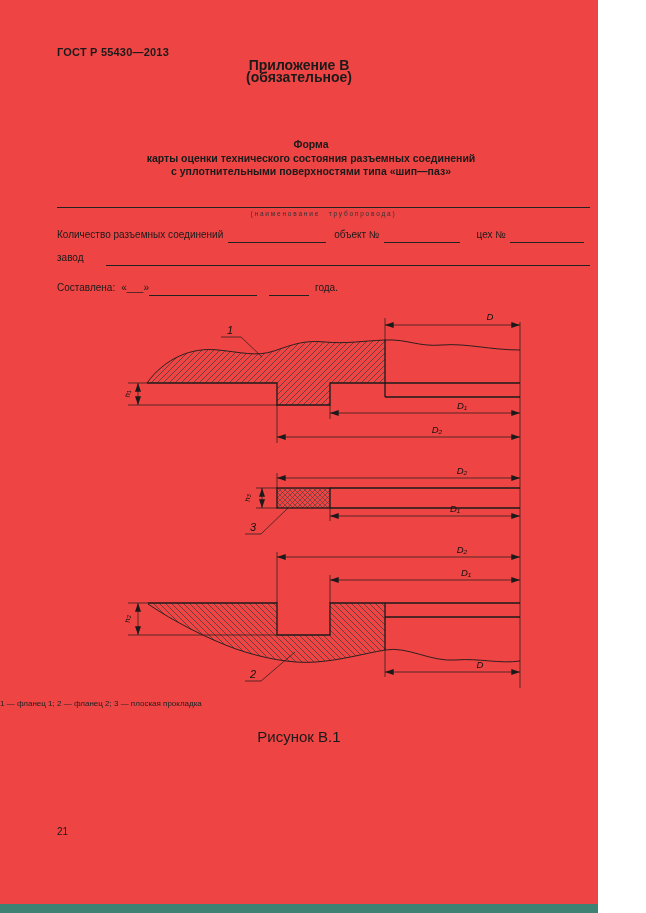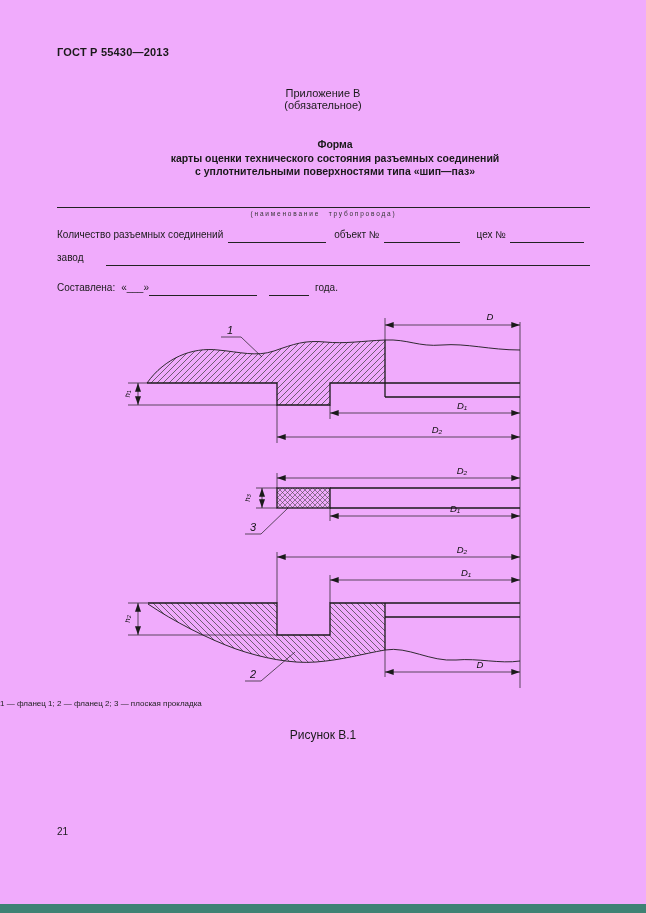--- a/index.html
+++ b/index.html
@@ -1,42 +1,42 @@
 <!DOCTYPE html>
 <html><head>
 <meta charset="utf-8">
 <style>
   * { margin:0; padding:0; box-sizing:border-box; }
   html,body { background:#ffffff; }
-  .page { position:relative; width:646px; height:913px; background:#f0abfc;
+  .page { position:relative; width:598px; height:913px; background:#ef4444;
           font-family:"Liberation Sans", "DejaVu Sans", sans-serif; color:#1a1a1a; overflow:hidden; }
 
   .hdr { position:absolute; left:57px; top:46px; font-size:11px; font-weight:bold; letter-spacing:.2px; }
 
-  .appendix { position:absolute; left:0; top:88px; width:100%; text-align:center;
-              font-size:11px; font-weight:normal; line-height:11.5px; }
+  .appendix { position:absolute; left:0; top:60px; width:100%; text-align:center;
+              font-size:14px; font-weight:bold; line-height:11.5px; }
 
   .doctitle { position:absolute; left:0; top:138px; width:100%; text-align:center;
               font-size:10.5px; font-weight:bold; line-height:13.5px;padding-left:24px; }
 
   .rule   { position:absolute; left:57px; top:207px; width:533px; border-top:1px solid #222; height:0; }
   .rulecap{ position:absolute; left:57px; top:210px; width:533px; text-align:center;
             font-size:6.5px; letter-spacing:1.8px; word-spacing:5px; color:#333; }
 
   .frow { position:absolute; left:57px; width:533px; display:flex; align-items:flex-start; font-size:10px; }
   .frow1 { top:229px; } .frow2 { top:252px;gap:17px; } .frow3 { top:282px; }
   .blank { display:inline-block; height:12px; border-bottom:1px solid #222; position:relative; top:2px; }
   .w98{width:98px; margin-left:5px;} .w76{width:76px; margin-left:4px;} .w74{width:74px; margin-left:4px;}
   .w108{width:108px;} .w40{width:40px;}
   .ml6{margin-left:6px;} .ml8{margin-left:8px;} .ml17{margin-left:17px;} .ml12{margin-left:12px;}
   .grow{flex:1; margin-left:5px;}
 
   .figure { position:absolute; left:0; top:308px; }
   .figcap  { position:absolute; left:0; top:699px; width:100%; text-align:left; font-size:8px; color:#222; }
-  .figname { position:absolute; left:0; top:728px; width:100%; text-align:center; font-size:12px; }
+  .figname { position:absolute; left:0; top:728px; width:100%; text-align:center; font-size:15px; }
   .pagenum { position:absolute; left:57px; top:826px; font-size:10px; }
   .accentbar { position:absolute; left:0; bottom:0; width:100%; height:9px; background:#3E8274; }
 
   
   .ol { stroke:#1a1a1a; stroke-width:1.3; fill:none; }
   .tl { stroke:#1a1a1a; stroke-width:0.7; fill:none; }
   .wl { stroke:#1a1a1a; stroke-width:0.9; fill:none; }
   .dimln { stroke:#1a1a1a; stroke-width:0.7; }
   text.dimlbl  { font:italic 9.5px "Liberation Sans", "DejaVu Sans", sans-serif; fill:#111; }
   text.dimsm   { font:italic 8px   "Liberation Sans", "DejaVu Sans", sans-serif; fill:#111; }

